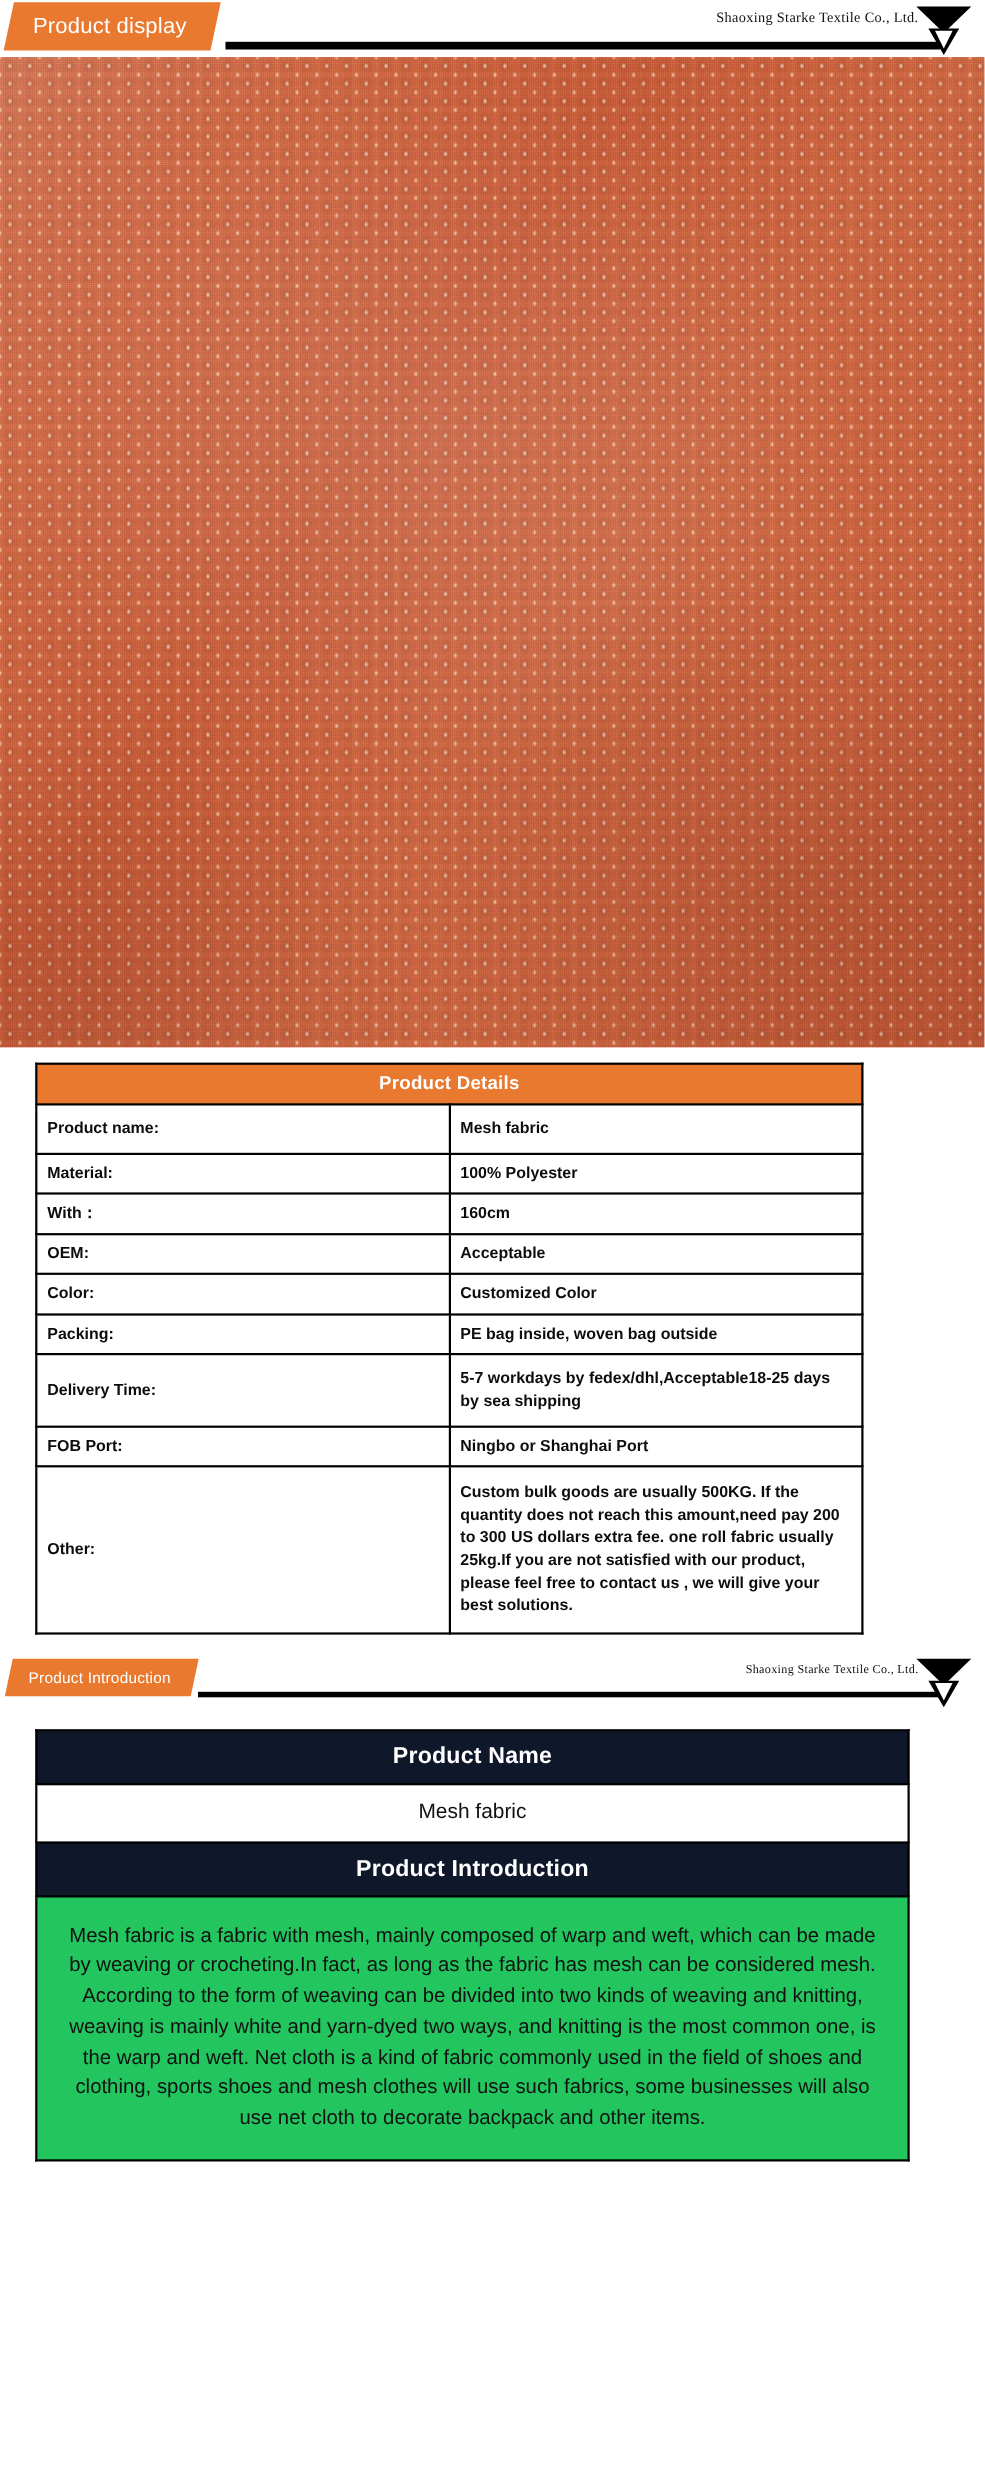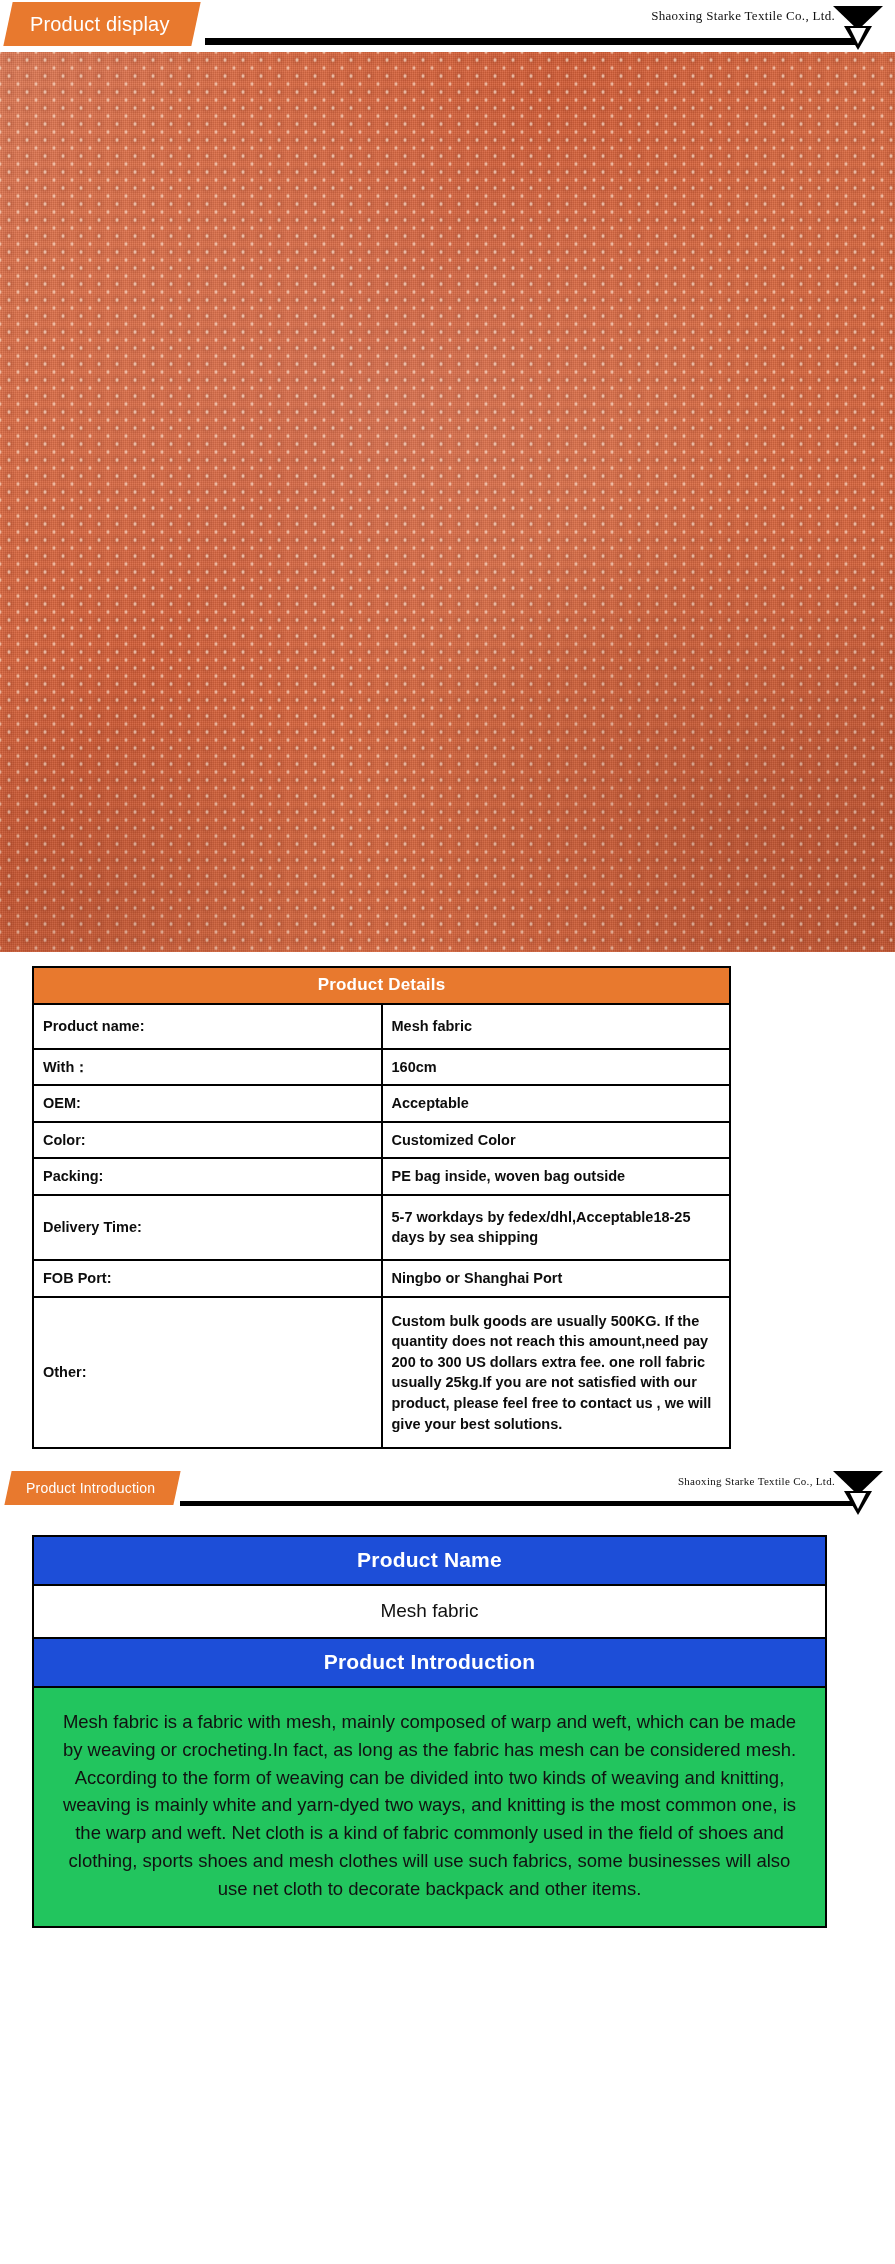--- a/index.html
+++ b/index.html
@@ -128,21 +128,21 @@
       radial-gradient(ellipse 60% 50% at 80% 85%, rgba(90,25,10,0.16) 0%, rgba(90,25,10,0) 70%),
       radial-gradient(ellipse 50% 40% at 10% 95%, rgba(90,25,10,0.14) 0%, rgba(90,25,10,0) 70%);
     pointer-events: none;
   }
 
   
   .details-wrap {
     padding: 14px 0 0 0;
   }
   table.details {
-    width: 699px;
+    width: 753px;
     margin: 0 0 0 32px;
     border-collapse: collapse;
     table-layout: fixed;
     border: 2px solid #000000;
     padding-left: 15px;
   }
   table.details th.details-title {
     background: #E8792E;
     color: #ffffff;
     font-size: 17px;
@@ -168,21 +168,21 @@
 
   
   table.intro {
     width: 795px;
     margin: 18px 0 0 32px;
     border-collapse: collapse;
     table-layout: fixed;
     border: 2px solid #000000;
   }
   table.intro th.bar {
-    background: #1d4ed8;
+    background: #0f172a;
     color: #ffffff;
     font-size: 21px;
     font-weight: bold;
     text-align: center;
     padding: 11px 0 12px 0;
     border: 2px solid #000000;
     letter-spacing: 0.2px;
   }
   table.intro td.name-cell {
     border: 2px solid #000000;
@@ -232,20 +232,24 @@
   <table class="details">
     <thead>
       <tr>
         <th class="details-title" colspan="2">Product Details</th>
       </tr>
     </thead>
     <tbody>
       <tr class="tall">
         <td class="key">Product name:</td>
         <td class="val">Mesh fabric</td>
+      </tr>
+      <tr>
+        <td class="key">Material:</td>
+        <td class="val">100% Polyester</td>
       </tr>
       <tr>
         <td class="key">With：</td>
         <td class="val">160cm</td>
       </tr>
       <tr>
         <td class="key">OEM:</td>
         <td class="val">Acceptable</td>
       </tr>
       <tr>

